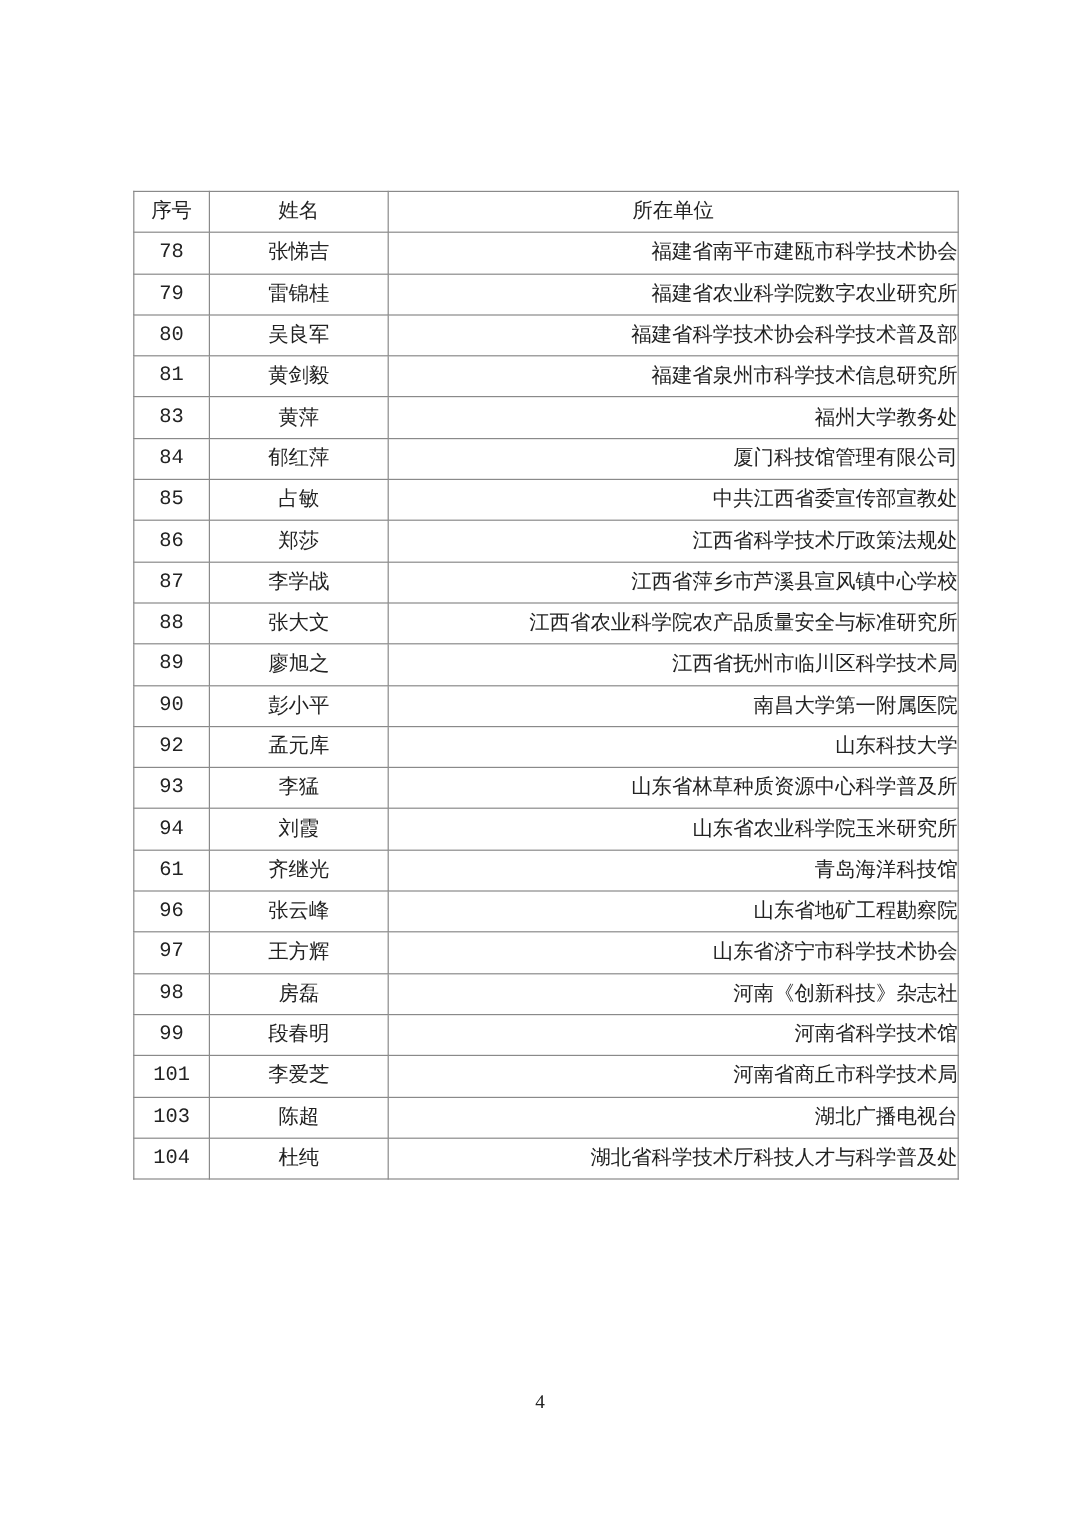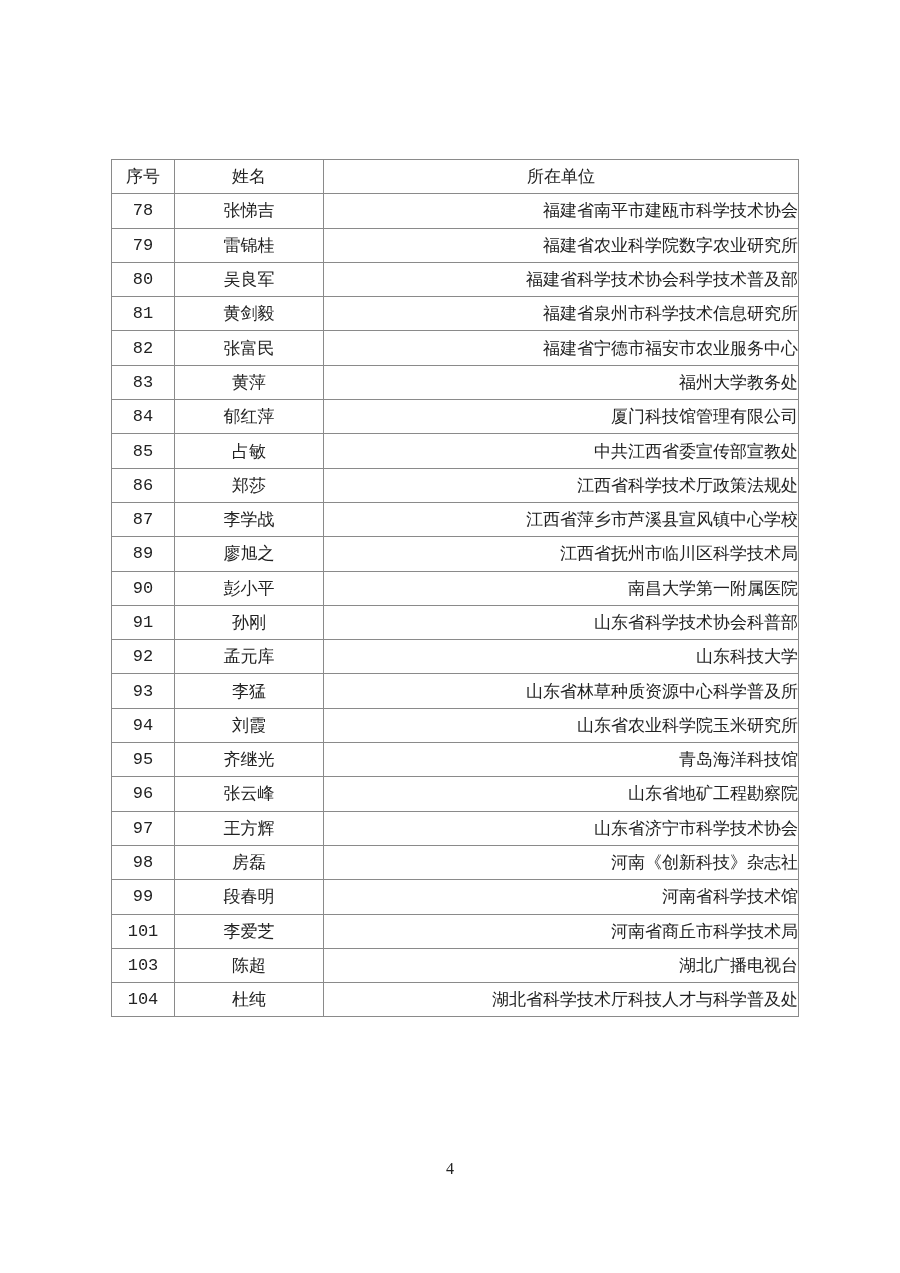--- a/index.html
+++ b/index.html
@@ -91,25 +91,20 @@
           <td class="center num">80</td>
           <td class="center">吴良军</td>
           <td class="left">福建省科学技术协会科学技术普及部</td>
         </tr>
         <tr>
           <td class="center num">81</td>
           <td class="center">黄剑毅</td>
           <td class="left">福建省泉州市科学技术信息研究所</td>
         </tr>
         <tr>
-          <td class="center num">82</td>
-          <td class="center">张富民</td>
-          <td class="left">福建省宁德市福安市农业服务中心</td>
-        </tr>
-        <tr>
           <td class="center num">83</td>
           <td class="center">黄萍</td>
           <td class="left">福州大学教务处</td>
         </tr>
         <tr>
           <td class="center num">84</td>
           <td class="center">郁红萍</td>
           <td class="left">厦门科技馆管理有限公司</td>
         </tr>
         <tr>
@@ -121,51 +116,51 @@
           <td class="center num">86</td>
           <td class="center">郑莎</td>
           <td class="left">江西省科学技术厅政策法规处</td>
         </tr>
         <tr>
           <td class="center num">87</td>
           <td class="center">李学战</td>
           <td class="left">江西省萍乡市芦溪县宣风镇中心学校</td>
         </tr>
         <tr>
+          <td class="center num">88</td>
+          <td class="center">张大文</td>
+          <td class="left">江西省农业科学院农产品质量安全与标准研究所</td>
+        </tr>
+        <tr>
           <td class="center num">89</td>
           <td class="center">廖旭之</td>
           <td class="left">江西省抚州市临川区科学技术局</td>
         </tr>
         <tr>
           <td class="center num">90</td>
           <td class="center">彭小平</td>
           <td class="left">南昌大学第一附属医院</td>
         </tr>
         <tr>
-          <td class="center num">91</td>
-          <td class="center">孙刚</td>
-          <td class="left">山东省科学技术协会科普部</td>
-        </tr>
-        <tr>
           <td class="center num">92</td>
           <td class="center">孟元库</td>
           <td class="left">山东科技大学</td>
         </tr>
         <tr>
           <td class="center num">93</td>
           <td class="center">李猛</td>
           <td class="left">山东省林草种质资源中心科学普及所</td>
         </tr>
         <tr>
           <td class="center num">94</td>
           <td class="center">刘霞</td>
           <td class="left">山东省农业科学院玉米研究所</td>
         </tr>
         <tr>
-          <td class="center num">95</td>
+          <td class="center num">61</td>
           <td class="center">齐继光</td>
           <td class="left">青岛海洋科技馆</td>
         </tr>
         <tr>
           <td class="center num">96</td>
           <td class="center">张云峰</td>
           <td class="left">山东省地矿工程勘察院</td>
         </tr>
         <tr>
           <td class="center num">97</td>

